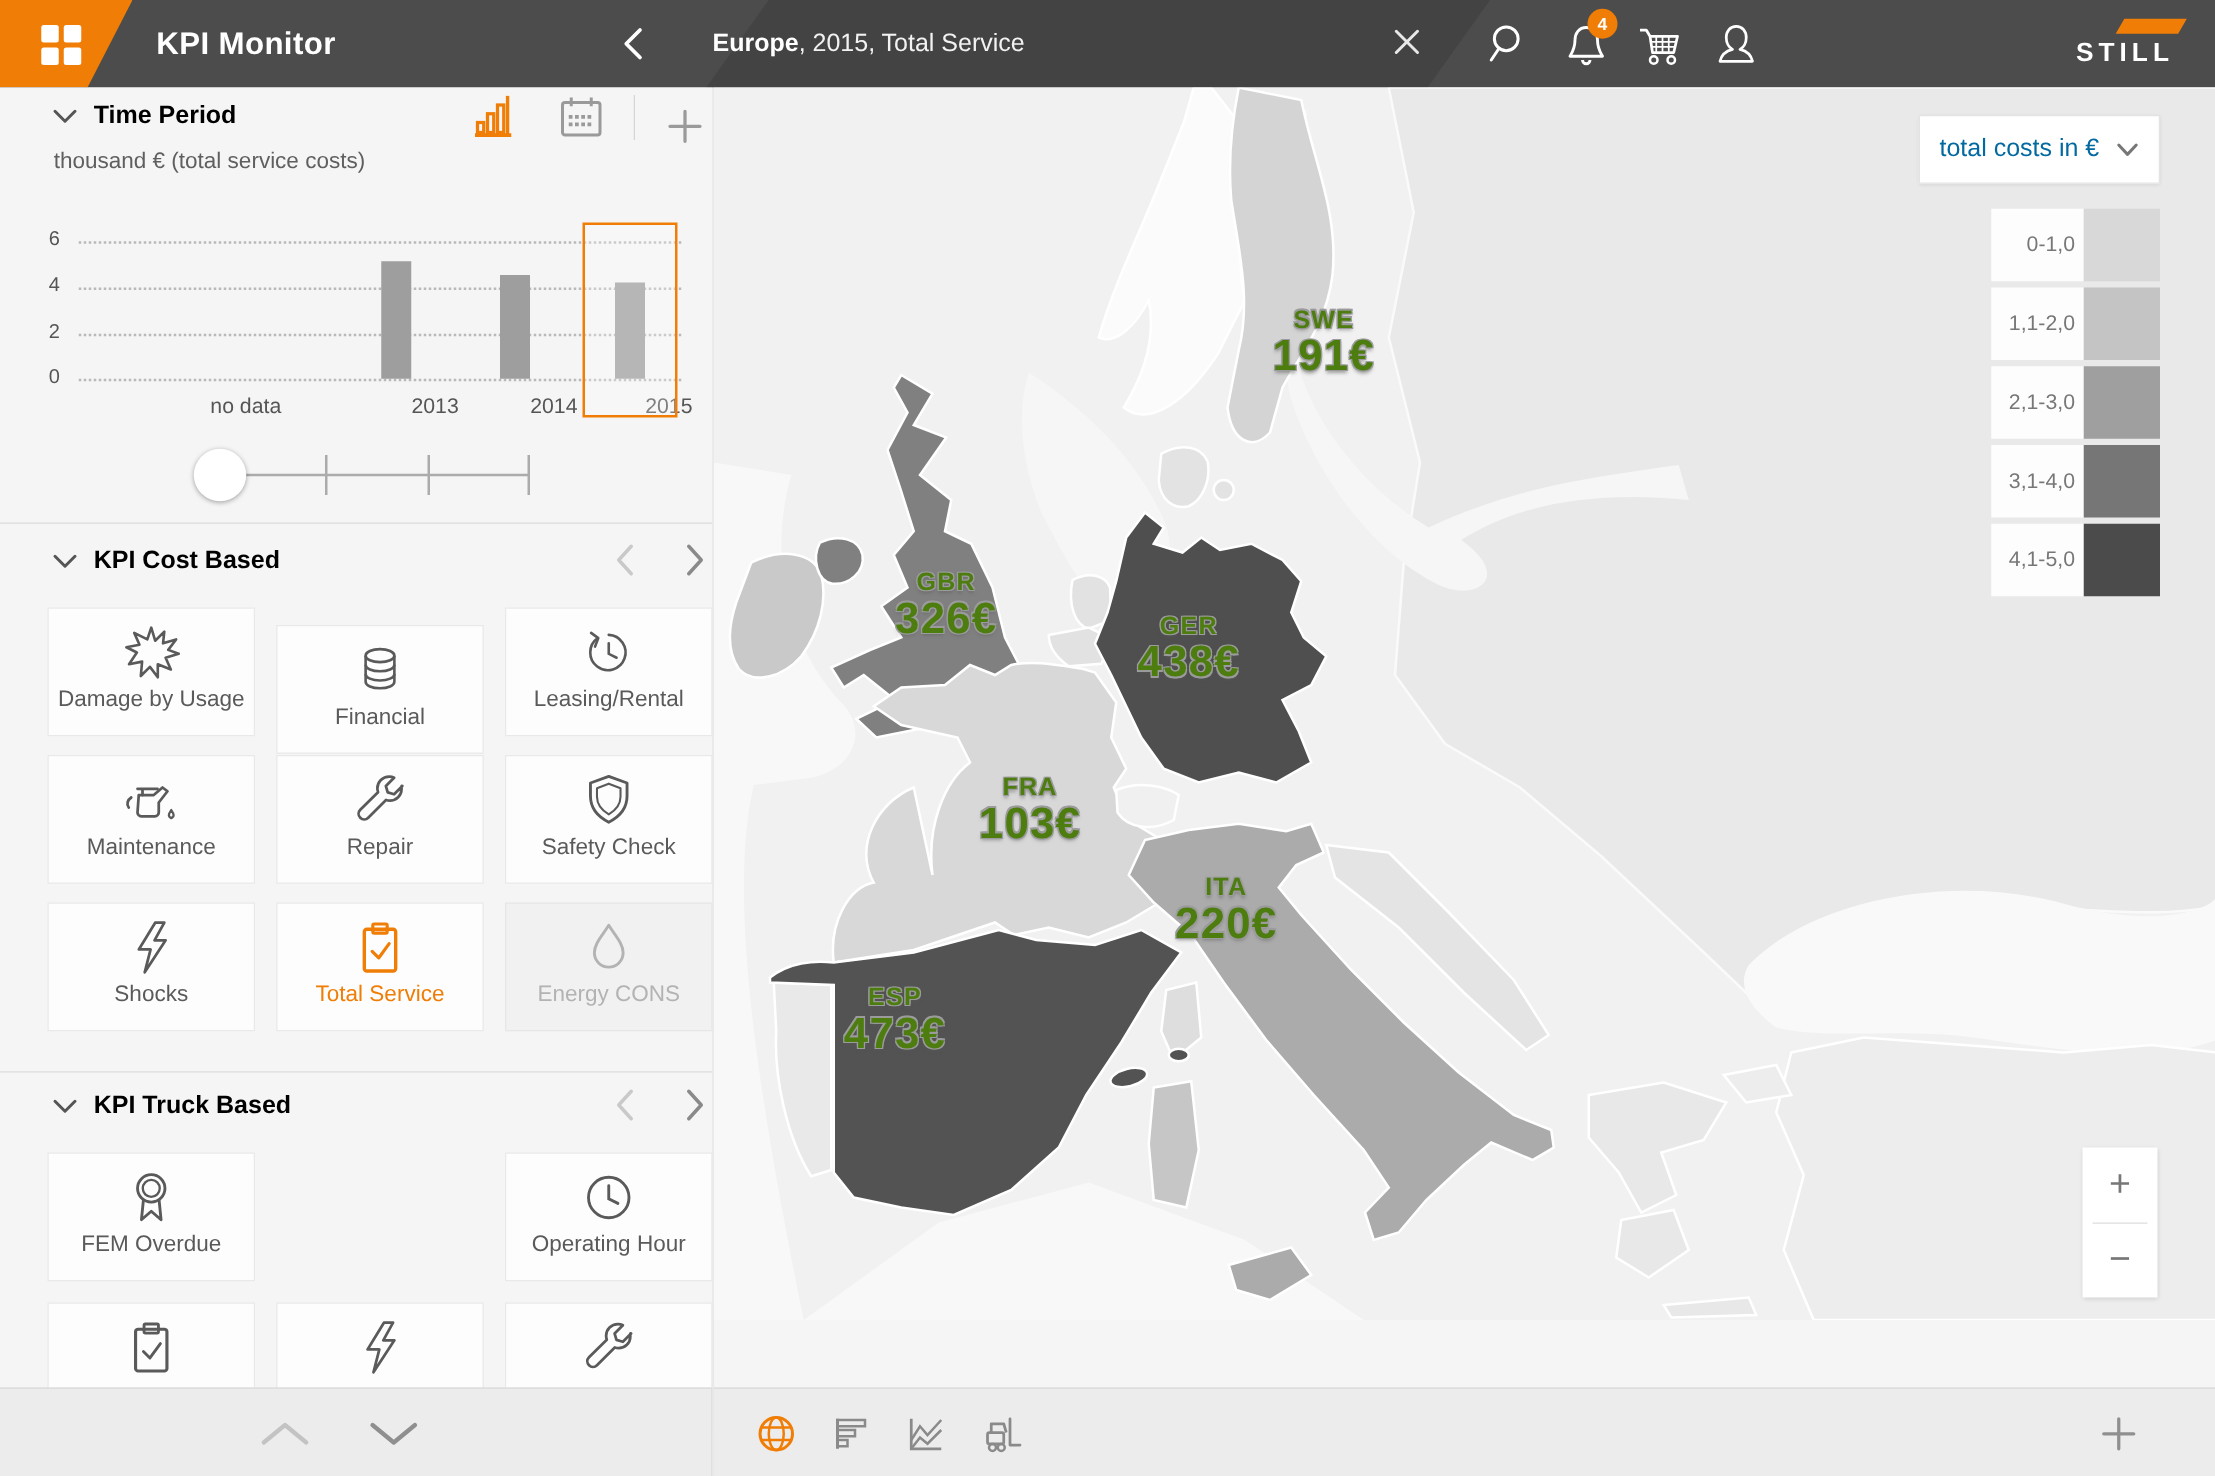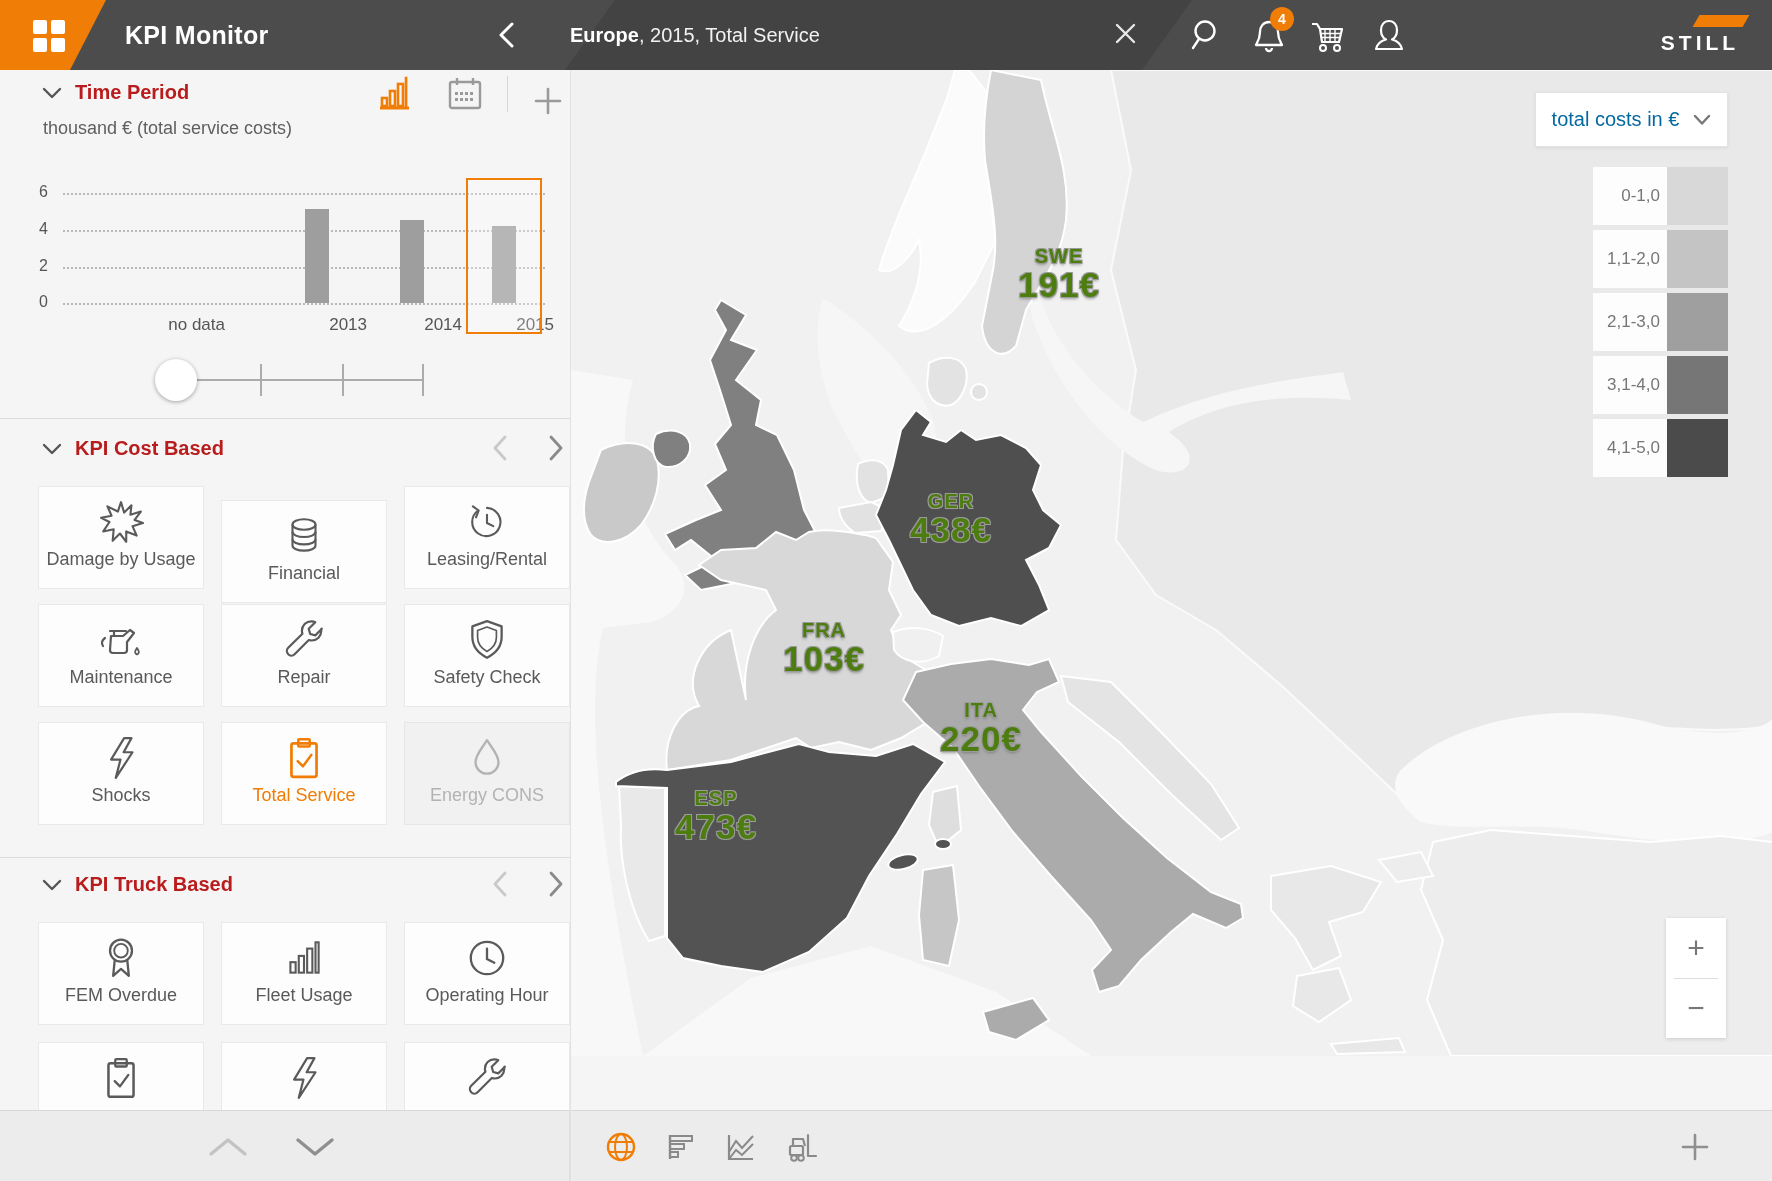--- a/index.html
+++ b/index.html
@@ -21,21 +21,21 @@
   .header-btn{cursor:pointer;}
   #badge{position:absolute;left:1270px;top:7px;width:24px;height:24px;border-radius:50%;
     background:#f07d05;color:#fff;font-size:14px;font-weight:700;display:flex;align-items:center;justify-content:center;}
   #brand{position:absolute;left:1640px;top:0;width:120px;height:70px;}
   #brand .slab{position:absolute;left:56px;top:15px;width:50px;height:12px;background:#f07d05;transform:skewX(-30deg);}
   #brand .word{position:absolute;left:0;top:31px;width:120px;text-align:center;color:#fff;
     font-size:21px;font-weight:800;letter-spacing:4px;}
 
   
   #sidebar{position:absolute;left:0;top:70px;width:570px;height:1111px;background:#f5f5f5;overflow:hidden;}
-  .sec-title{font-size:20px;font-weight:700;color:#b91c1c;}
+  .sec-title{font-size:20px;font-weight:700;color:#000000;}
   .subtle{color:#5f5f5f;}
   .divider-h{position:absolute;left:0;width:570px;height:1px;background:#dcdcdc;}
   .gridline{position:absolute;left:0;width:100%;border-top:2px dotted #b9b9b9;height:0;}
   .ytick{position:absolute;width:30px;text-align:right;font-size:16px;color:#555;}
   .xtick{position:absolute;width:100px;text-align:right;font-size:17px;color:#555;}
   .bar{position:absolute;bottom:0;width:24px;background:#9e9e9e;}
   #sel-box{position:absolute;left:466px;top:108px;width:76px;height:156px;border:2px solid #f07d05;background:rgba(255,255,255,.25);}
   .tile{position:absolute;width:164px;height:101px;background:#fdfdfd;box-shadow:0 0 0 1px #e9e9e9;
     display:flex;flex-direction:column;align-items:center;justify-content:flex-start;cursor:pointer;}
   .tile .ticon{margin-top:12px;height:46px;display:flex;align-items:center;justify-content:center;}
@@ -309,31 +309,20 @@
     <div class="tile" style="left:39px;top:853px">
       <div class="ticon">
         <svg width="46" height="46" viewBox="0 0 44 44">
           <circle cx="22" cy="15" r="10.5" fill="none" stroke="#5a5a5a" stroke-width="2.2"></circle>
           <circle cx="22" cy="15" r="6.5" fill="none" stroke="#5a5a5a" stroke-width="1.8"></circle>
           <polyline points="16,24 14.5,39 22,32.5 29.5,39 28,24" fill="none" stroke="#5a5a5a" stroke-width="2.2" stroke-linejoin="round"></polyline>
         </svg>
       </div>
       <div class="tlabel">FEM Overdue</div>
     </div>
-    <div class="tile" style="left:222px;top:853px">
-      <div class="ticon">
-        <svg width="46" height="46" viewBox="0 0 44 44">
-          <rect x="9" y="26" width="5" height="10" fill="none" stroke="#5a5a5a" stroke-width="2"></rect>
-          <rect x="17" y="20" width="5" height="16" fill="none" stroke="#5a5a5a" stroke-width="2"></rect>
-          <rect x="25" y="13" width="5" height="23" fill="none" stroke="#5a5a5a" stroke-width="2"></rect>
-          <rect x="33" y="7" width="3" height="29" fill="none" stroke="#5a5a5a" stroke-width="2"></rect>
-        </svg>
-      </div>
-      <div class="tlabel">Fleet Usage</div>
-    </div>
     <div class="tile" style="left:405px;top:853px">
       <div class="ticon">
         <svg width="46" height="46" viewBox="0 0 44 44">
           <circle cx="22" cy="22" r="15.5" fill="none" stroke="#5a5a5a" stroke-width="2.2"></circle>
           <polyline points="22,13 22,23 29,26.5" fill="none" stroke="#5a5a5a" stroke-width="2.2" stroke-linecap="round"></polyline>
         </svg>
       </div>
       <div class="tlabel">Operating Hour</div>
     </div>
 
@@ -428,20 +417,24 @@
         <path d="M760,974 L828,968 L834,982 L766,984 Z" fill="#e8e8e8" stroke="#fff" stroke-width="2"></path>
 
         <path d="M862,772 L920,760 L1000,766 L1080,772 L1150,766 L1202,772 L1202,986 L880,986 L856,930 L872,870 L850,820 Z" fill="#ededed" stroke="#fff" stroke-width="2"></path>
         <path d="M808,790 L850,782 L862,806 L826,812 Z" fill="#ededed" stroke="#fff" stroke-width="2"></path>
       </svg>
 
       
       <div class="country-label" style="left:408px;top:176px">
         <div class="code">SWE</div>
         <div class="val">191€</div>
+      </div>
+      <div class="country-label" style="left:106px;top:386px">
+        <div class="code">GBR</div>
+        <div class="val">326€</div>
       </div>
       <div class="country-label" style="left:300px;top:421px">
         <div class="code">GER</div>
         <div class="val">438€</div>
       </div>
       <div class="country-label" style="left:173px;top:550px">
         <div class="code">FRA</div>
         <div class="val">103€</div>
       </div>
       <div class="country-label" style="left:330px;top:630px">

